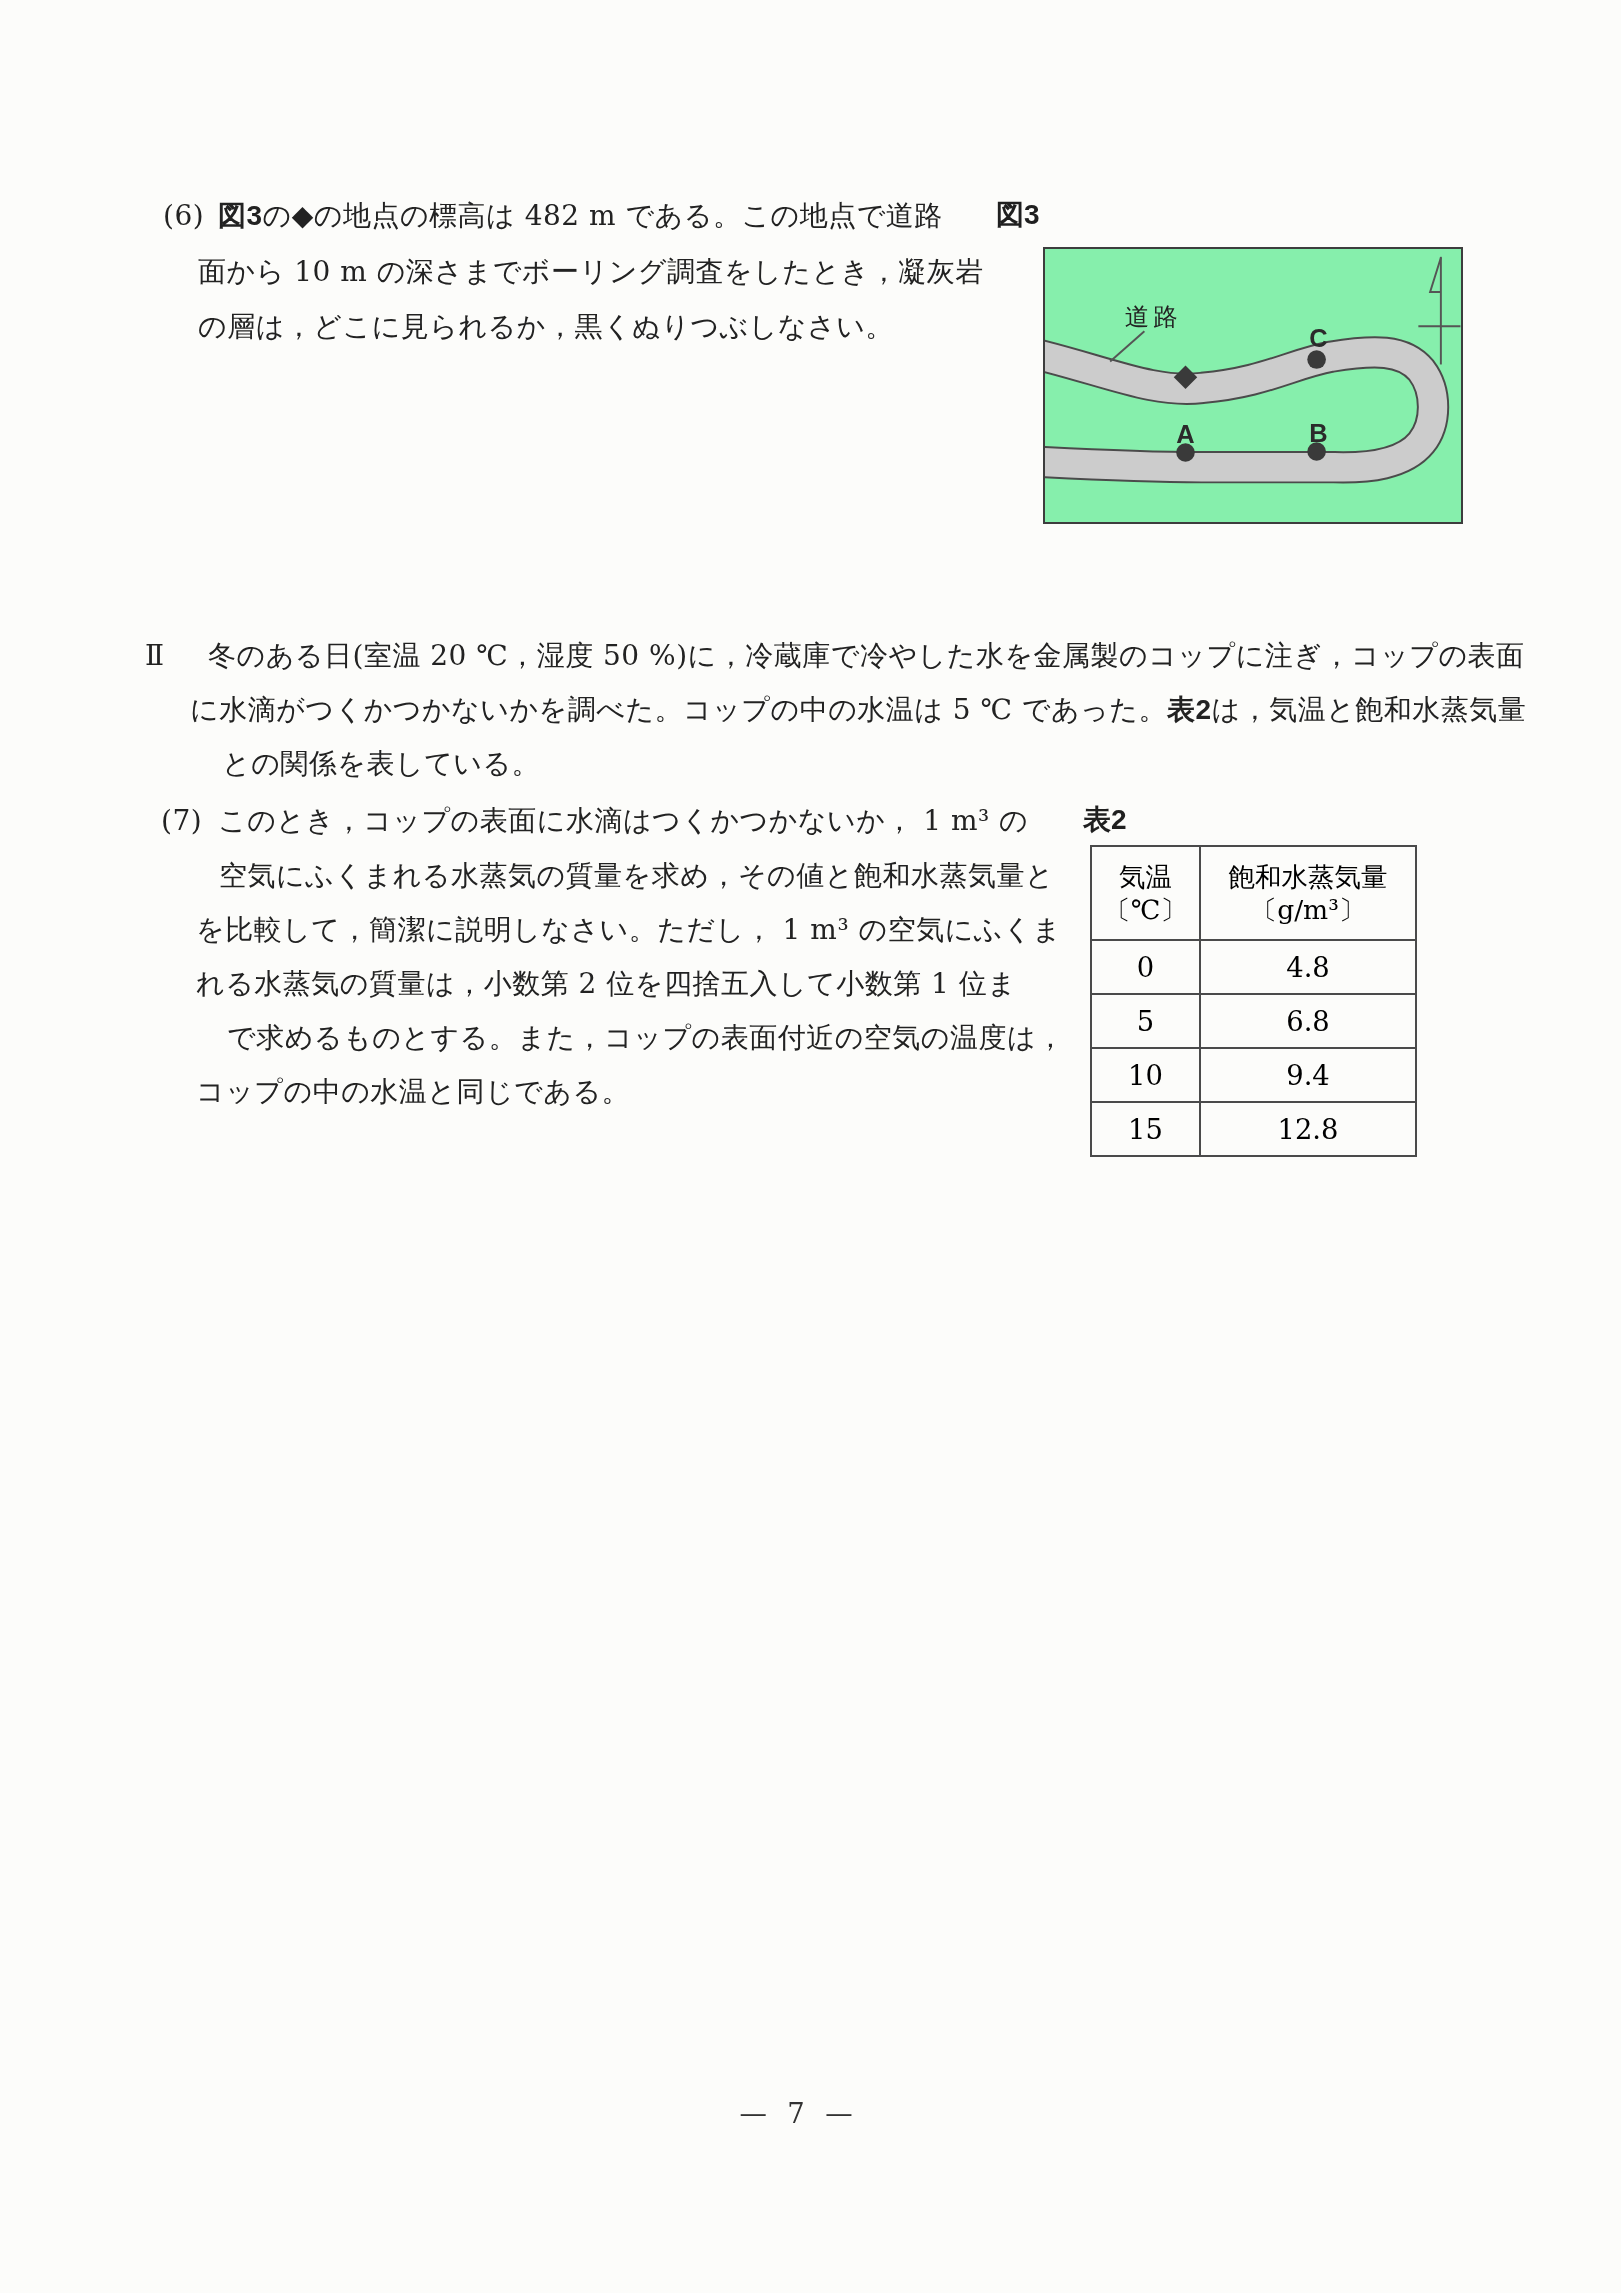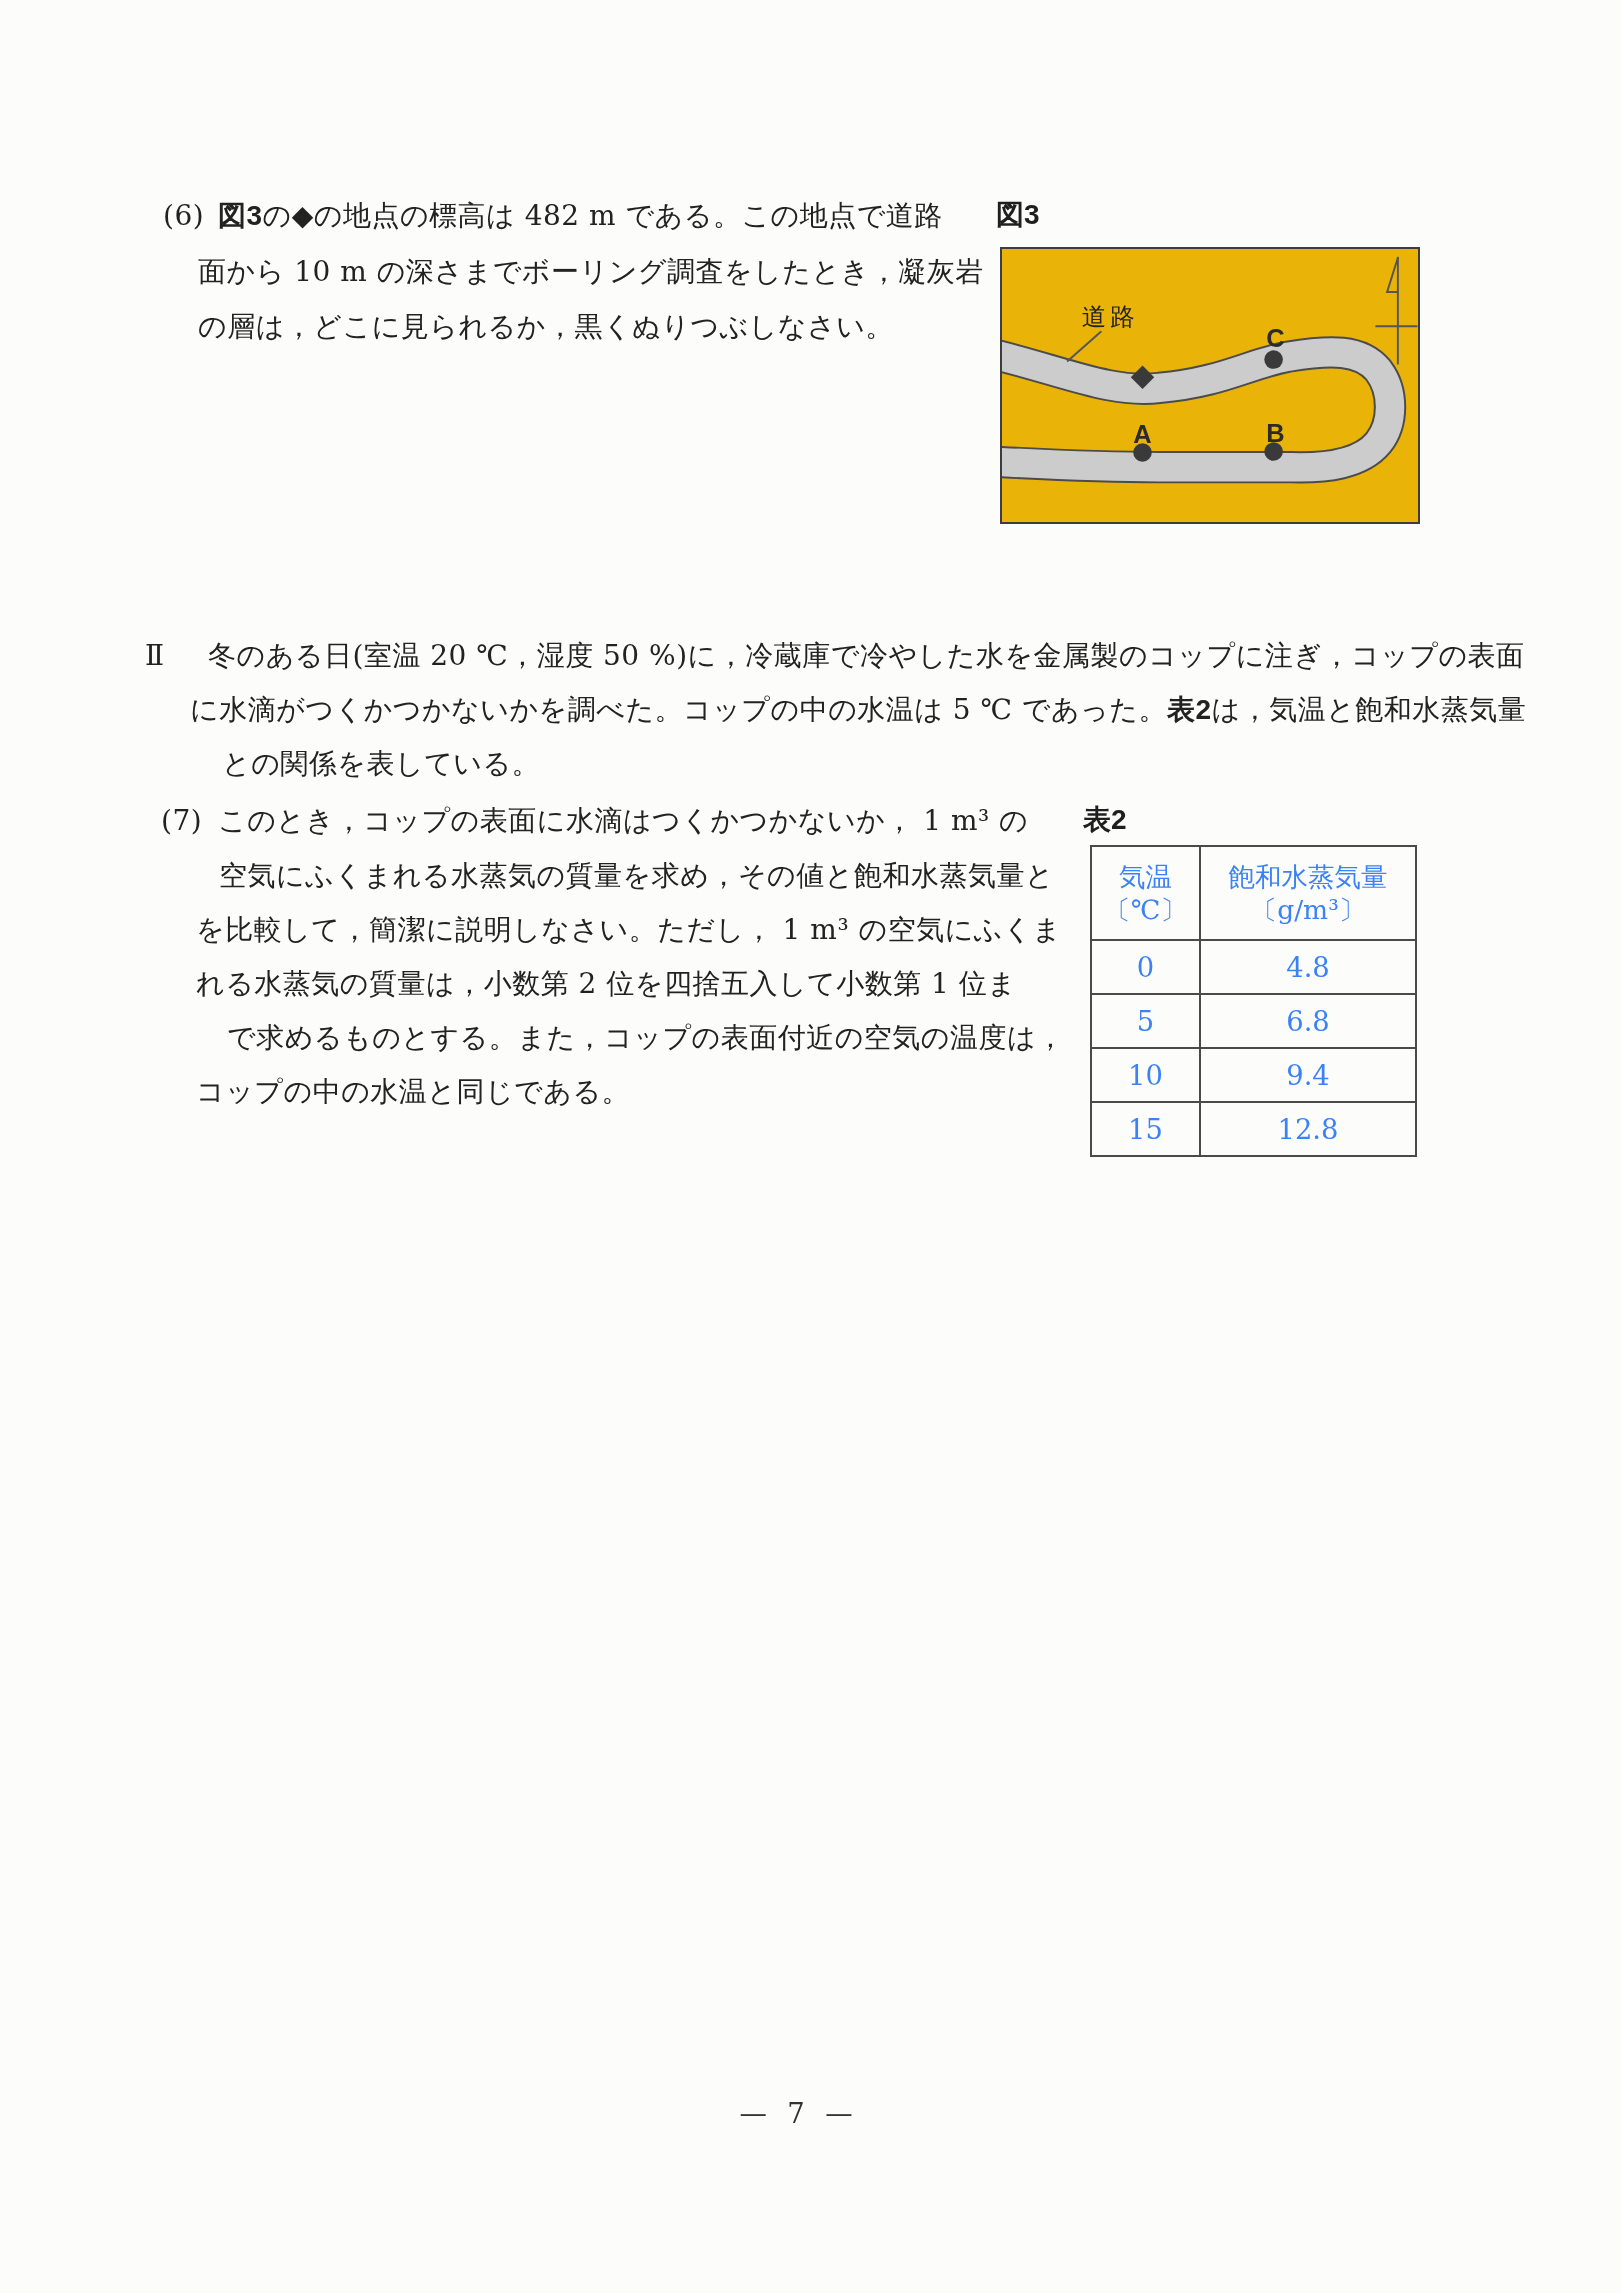--- a/index.html
+++ b/index.html
@@ -12,30 +12,30 @@
     position:relative;width:1621px;height:2294px;
     background:#fcfcfa;color:#1f1f1f;overflow:hidden;
   }
   .line{
     position:absolute;font-size:28px;line-height:35px;
     white-space:nowrap;letter-spacing:0.5px;color:#222;
   }
   .gothic{font-family:"Liberation Sans",sans-serif;font-weight:700;text-align:right;}
   .fig-title{position:absolute;font-size:28px;}
   #fig3-box{
-    position:absolute;left:1000px;top:247px;width:416px;height:273px;
-    border:2px solid #3d3d3d;background:#eab308;
+    position:absolute;left:1043px;top:247px;width:416px;height:273px;
+    border:2px solid #3d3d3d;background:#86efac;
   }
   #table2{
     position:absolute;left:1090px;top:845px;
     border-collapse:collapse;table-layout:fixed;
   }
   #table2 td{
     border:2px solid #4a4a4a;text-align:center;vertical-align:middle;
-    font-size:26.5px;color:#3b82f6;padding:0;
+    font-size:26.5px;color:#000000;padding:0;
   }
   #table2 td.c1{width:107px;}
   #table2 td.c2{width:214px;}
   #table2 tr.hdr td{height:92px;line-height:33px;}
   #table2 tr.data td{height:52px;font-size:27.4px;}
   #footer-page{
     position:absolute;left:691px;top:2098px;width:216px;
     text-align:center;font-size:27.4px;letter-spacing:5.9px;color:#333;
   }
   svg text{font-family:"DejaVu Serif","Liberation Serif",serif;}

